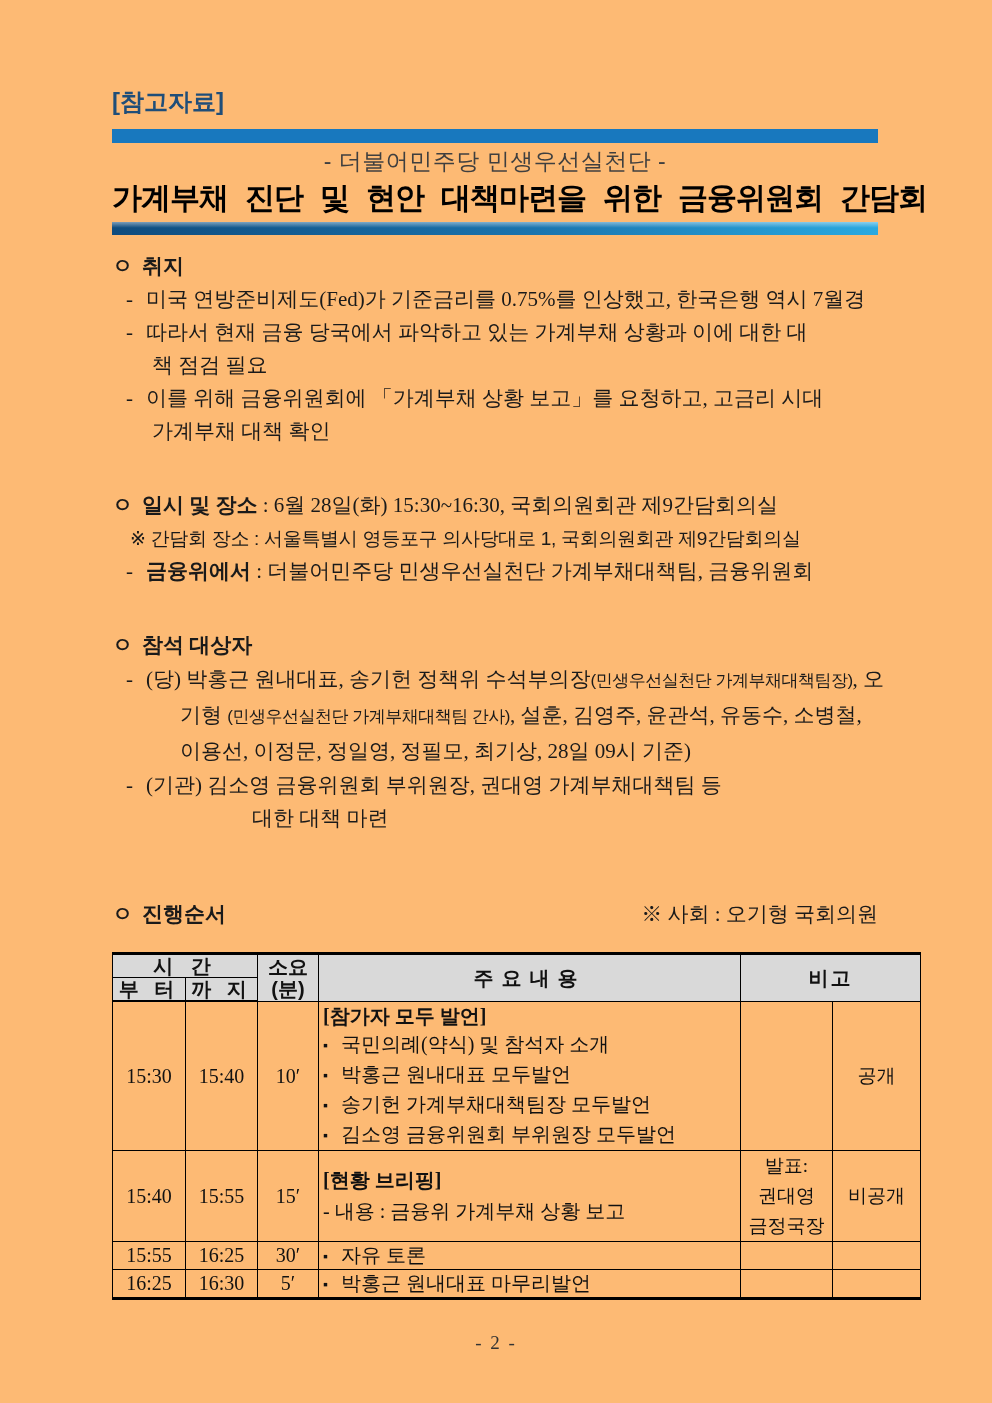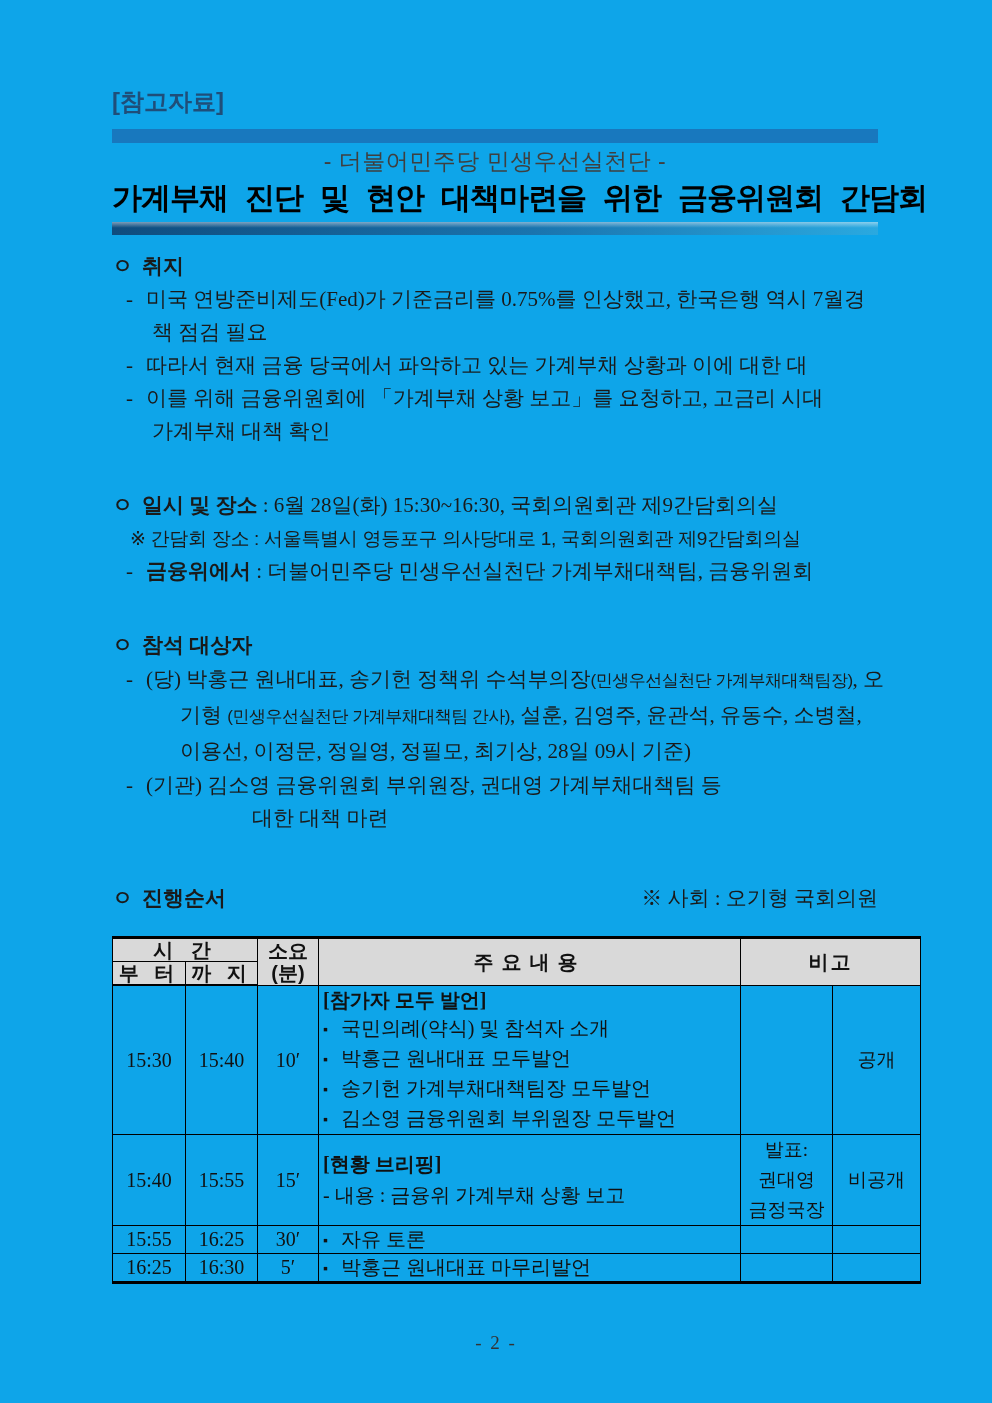--- a/index.html
+++ b/index.html
@@ -1,21 +1,21 @@
 <!DOCTYPE html>
 <html><head>
 <meta charset="utf-8">
 <style>
   html,body{margin:0;padding:0;background:#fff;}
   .page{
     position:relative;
     width:992px;height:1403px;
     box-sizing:border-box;
     padding:86px 72px 0 112px;
-    background:#0ea5e9;
+    background:#fdba74;
     font-family:"Liberation Serif","DejaVu Serif",serif;
     color:#1a1a1a;
     overflow:hidden;
   }
   
   .tag{
     font-family:"Liberation Sans","DejaVu Sans",sans-serif;
     font-weight:bold;font-size:24px;color:#1f4e79;letter-spacing:0px;
   }
   .bar1{width:766px;height:14px;background:#1878be;margin-top:11px;}
@@ -74,40 +74,40 @@
   .c-ln{line-height:28px;}
   .sq{display:inline-block;width:18px;font-size:14px;vertical-align:1px;}
   td.note1,td.note2{text-align:center;font-size:19px;line-height:30px;}
   .pageno{
     position:absolute;left:0;right:0;top:1332px;text-align:center;
     font-size:19px;color:#333;letter-spacing:2px;
   }
   .mt-purpose{margin-top:15px;}
   .mt-when{margin-top:41px;}
   .mt-att{margin-top:41px;}
-  .mt-agenda{margin-top:47px;}
+  .mt-agenda{margin-top:63px;}
   .att-ln{font-size:21px;line-height:34px;}
 </style>
 </head>
 <body>
 
 <div class="page">
 
   <div class="tag">[참고자료]</div>
   <div class="bar1"></div>
   <div class="subtitle">- 더불어민주당 민생우선실천단 -</div>
   <div class="title">가계부채 진단 및 현안 대책마련을 위한 금융위원회 간담회</div>
   <div class="bar2"></div>
 
   <div class="sec mt-purpose">
     <div class="h-line"><span class="bu">ㅇ</span><span class="bold">취지</span></div>
     <div class="item">
       <div class="ln"><span class="mk">-</span><span>미국 연방준비제도(Fed)가 기준금리를 0.75%를 인상했고, 한국은행 역시 7월경</span></div>
+      <div class="ln"><span class="mk">-</span><span>따라서 현재 금융 당국에서 파악하고 있는 가계부채 상황과 이에 대한 대</span></div>
       <div class="ln cont">책 점검 필요</div>
-      <div class="ln"><span class="mk">-</span><span>따라서 현재 금융 당국에서 파악하고 있는 가계부채 상황과 이에 대한 대</span></div>
       <div class="ln"><span class="mk">-</span><span>이를 위해 금융위원회에 「가계부채 상황 보고」를 요청하고, 고금리 시대</span></div>
       <div class="ln cont">가계부채 대책 확인</div>
     </div>
   </div>
 
   <div class="sec mt-when">
     <div class="h-line"><span class="bu">ㅇ</span><span class="bold">일시 및 장소</span> <span>: 6월 28일(화) 15:30~16:30, 국회의원회관 제9간담회의실</span></div>
     <div class="note-line">※ 간담회 장소 : 서울특별시 영등포구 의사당대로 1, 국회의원회관 제9간담회의실</div>
     <div class="ln item"><span class="mk">-</span><span class="bold">금융위에서</span> <span>: 더불어민주당 민생우선실천단 가계부채대책팀, 금융위원회</span></div>
   </div>

